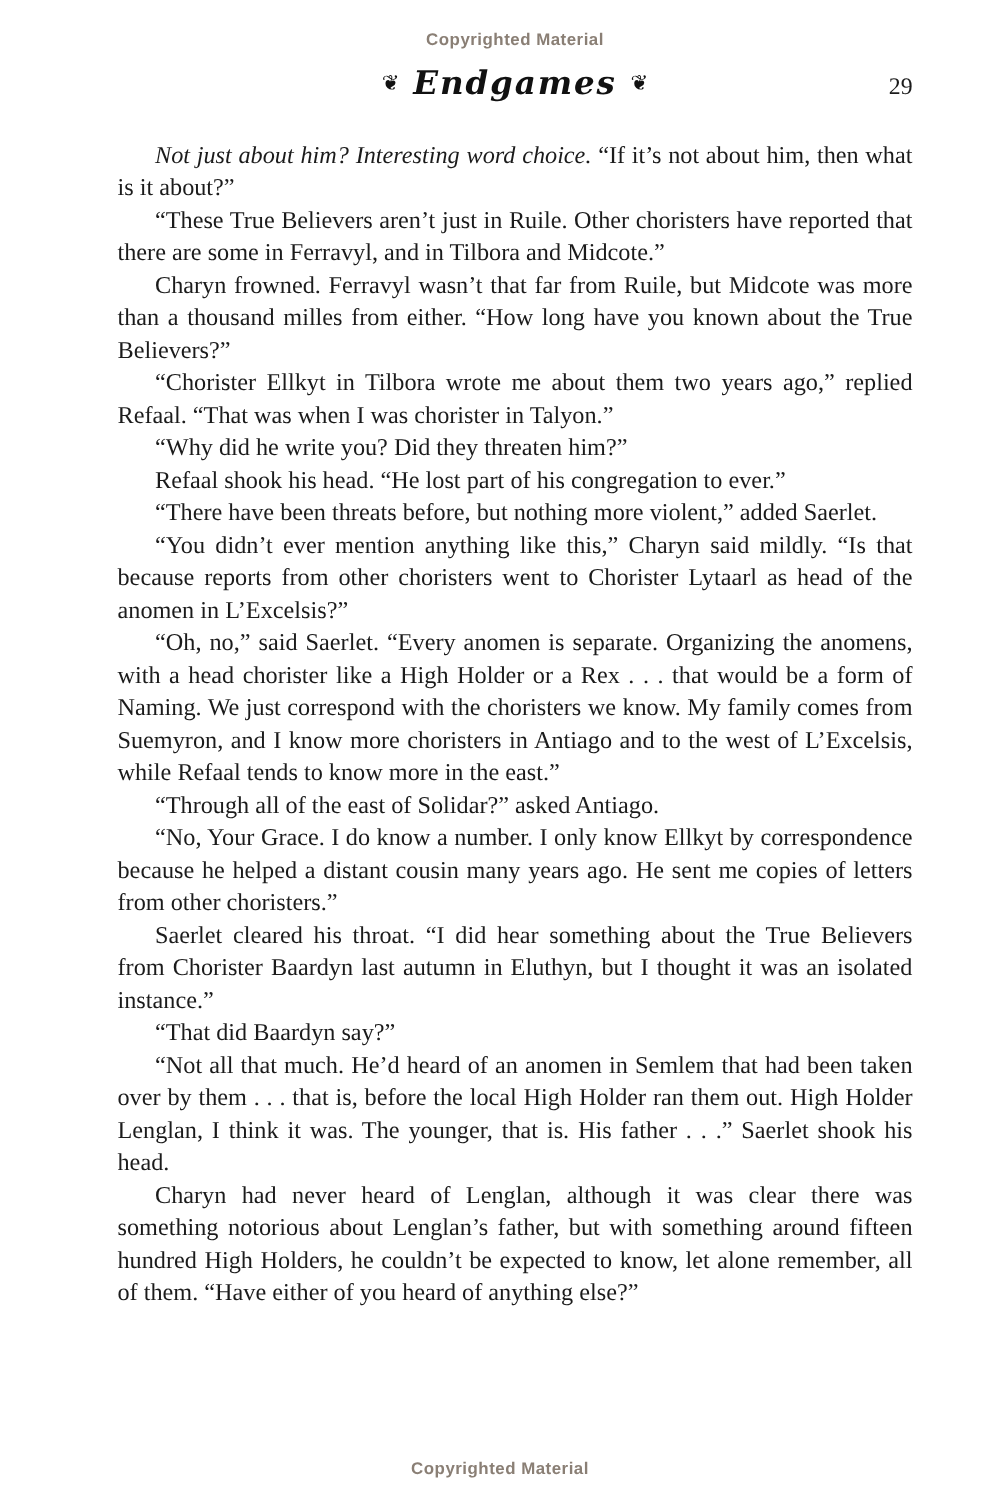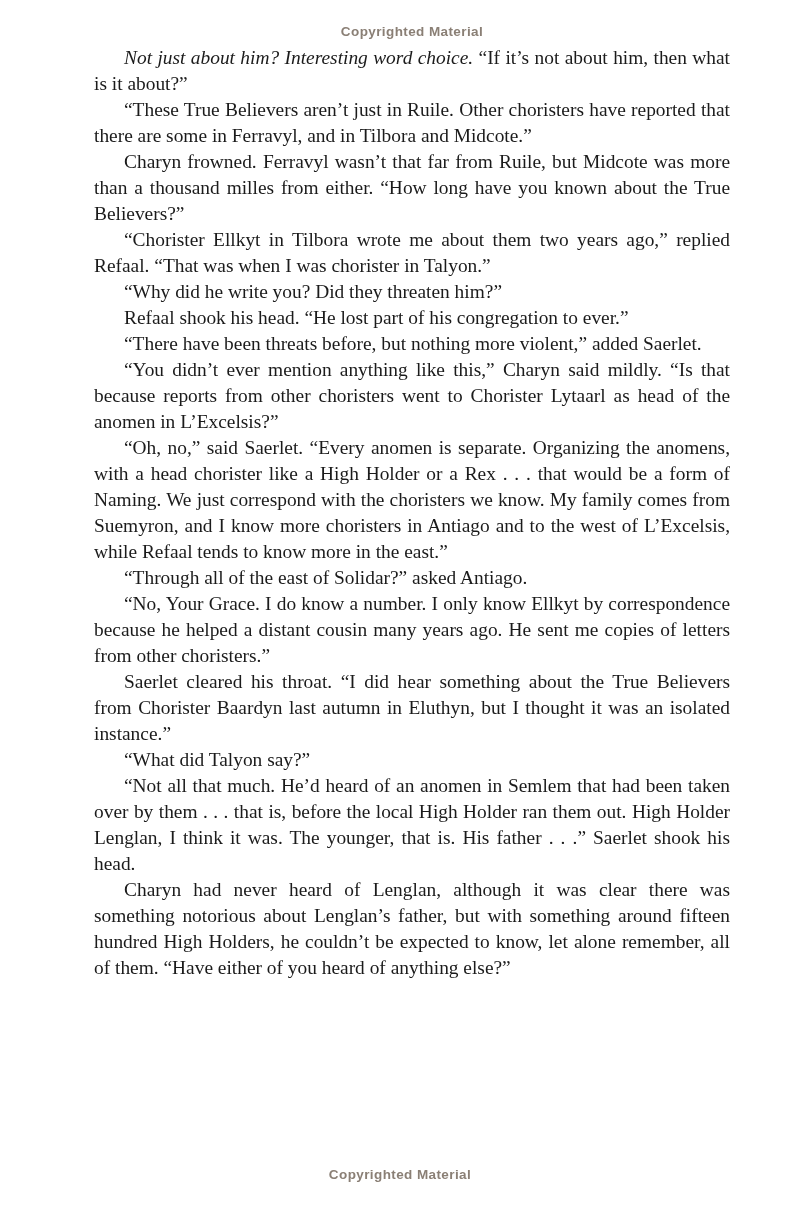--- a/index.html
+++ b/index.html
@@ -55,51 +55,57 @@
   .ornament.left { margin-right: 11px; }
   .ornament.right { margin-left: 11px; }
   .page-number {
     position: absolute;
     right: 0;
     top: 7px;
     font-size: 19px;
     color: #1b1b1b;
   }
   .body-text {
-    margin-top: 6px;
+    margin-top: 22px;
     font-size: 19.4px;
     line-height: 26px;
     text-align: justify;
   }
   .para {
     text-indent: 30px;
   }
   .para em { font-style: italic; }
 </style>
 </head>
 <body>
 
 <div class="page">
 
   <div class="copyright top">Copyrighted Material</div>
 
+  <div class="header">
+    <div class="title-wrap">
+      <span class="ornament left">❦</span><span class="title-text">Endgames</span><span class="ornament right">❦</span>
+    </div>
+    <div class="page-number">29</div>
+  </div>
 
   <div class="body-text">
       <p class="para"><em>Not just about him? Interesting word choice. </em><span>“If it’s not about him, then what is it about?”</span></p>
       <p class="para"><span>“These True Believers aren’t just in Ruile. Other choristers have reported that there are some in Ferravyl, and in Tilbora and Midcote.”</span></p>
       <p class="para"><span>Charyn frowned. Ferravyl wasn’t that far from Ruile, but Midcote was more than a thousand milles from either. “How long have you known about the True Believers?”</span></p>
       <p class="para"><span>“Chorister Ellkyt in Tilbora wrote me about them two years ago,” replied Refaal. “That was when I was chorister in Talyon.”</span></p>
       <p class="para"><span>“Why did he write you? Did they threaten him?”</span></p>
       <p class="para"><span>Refaal shook his head. “He lost part of his congregation to ever.”</span></p>
       <p class="para"><span>“There have been threats before, but nothing more violent,” added Saerlet.</span></p>
       <p class="para"><span>“You didn’t ever mention anything like this,” Charyn said mildly. “Is that because reports from other choristers went to Chorister Lytaarl as head of the anomen in L’Excelsis?”</span></p>
       <p class="para"><span>“Oh, no,” said Saerlet. “Every anomen is separate. Organizing the anomens, with a head chorister like a High Holder or a Rex . . . that would be a form of Naming. We just correspond with the choristers we know. My family comes from Suemyron, and I know more choristers in Antiago and to the west of L’Excelsis, while Refaal tends to know more in the east.”</span></p>
       <p class="para"><span>“Through all of the east of Solidar?” asked Antiago.</span></p>
       <p class="para"><span>“No, Your Grace. I do know a number. I only know Ellkyt by correspondence because he helped a distant cousin many years ago. He sent me copies of letters from other choristers.”</span></p>
       <p class="para"><span>Saerlet cleared his throat. “I did hear something about the True Believers from Chorister Baardyn last autumn in Eluthyn, but I thought it was an isolated instance.”</span></p>
-      <p class="para"><span>“What did Talyon say?”</span></p>
+      <p class="para"><span>“That did Baardyn say?”</span></p>
       <p class="para"><span>“Not all that much. He’d heard of an anomen in Semlem that had been taken over by them . . . that is, before the local High Holder ran them out. High Holder Lenglan, I think it was. The younger, that is. His father . . .” Saerlet shook his head.</span></p>
       <p class="para"><span>Charyn had never heard of Lenglan, although it was clear there was something notorious about Lenglan’s father, but with something around fifteen hundred High Holders, he couldn’t be expected to know, let alone remember, all of them. “Have either of you heard of anything else?”</span></p>
     </div>
 
   <div class="copyright bottom">Copyrighted Material</div>
 
 </div>
 
 </body></html>

